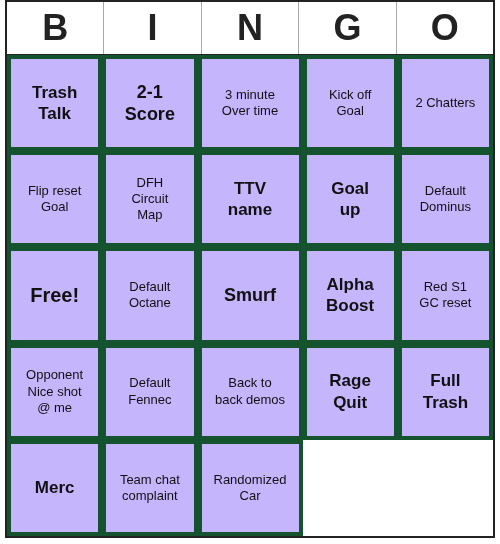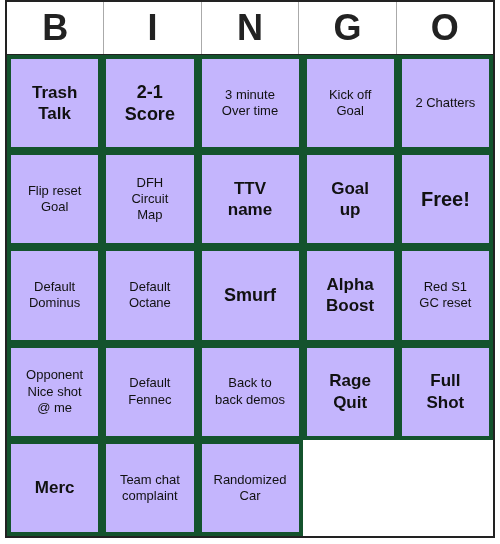--- a/index.html
+++ b/index.html
@@ -107,25 +107,25 @@
     </div>
     <div class="bingo-cell">
       <span>DFH Circuit Map</span>
     </div>
     <div class="bingo-cell large">
       <span>TTV name</span>
     </div>
     <div class="bingo-cell large">
       <span>Goal up</span>
     </div>
+    <div class="bingo-cell">
+      <span>Default Dominus</span>
+    </div>
     <div class="bingo-cell free">
       <span>Free!</span>
-    </div>
-    <div class="bingo-cell">
-      <span>Default Dominus</span>
     </div>
     <div class="bingo-cell">
       <span>Default Octane</span>
     </div>
     <div class="bingo-cell medium">
       <span>Smurf</span>
     </div>
     <div class="bingo-cell large">
       <span>Alpha Boost</span>
     </div>
@@ -138,21 +138,21 @@
     <div class="bingo-cell">
       <span>Default Fennec</span>
     </div>
     <div class="bingo-cell">
       <span>Back to back demos</span>
     </div>
     <div class="bingo-cell large">
       <span>Rage Quit</span>
     </div>
     <div class="bingo-cell large">
-      <span>Full Shot</span>
+      <span>Full Trash</span>
     </div>
     <div class="bingo-cell large">
       <span>Merc</span>
     </div>
     <div class="bingo-cell">
       <span>Team chat complaint</span>
     </div>
     <div class="bingo-cell">
       <span>Randomized Car</span>
     </div>

